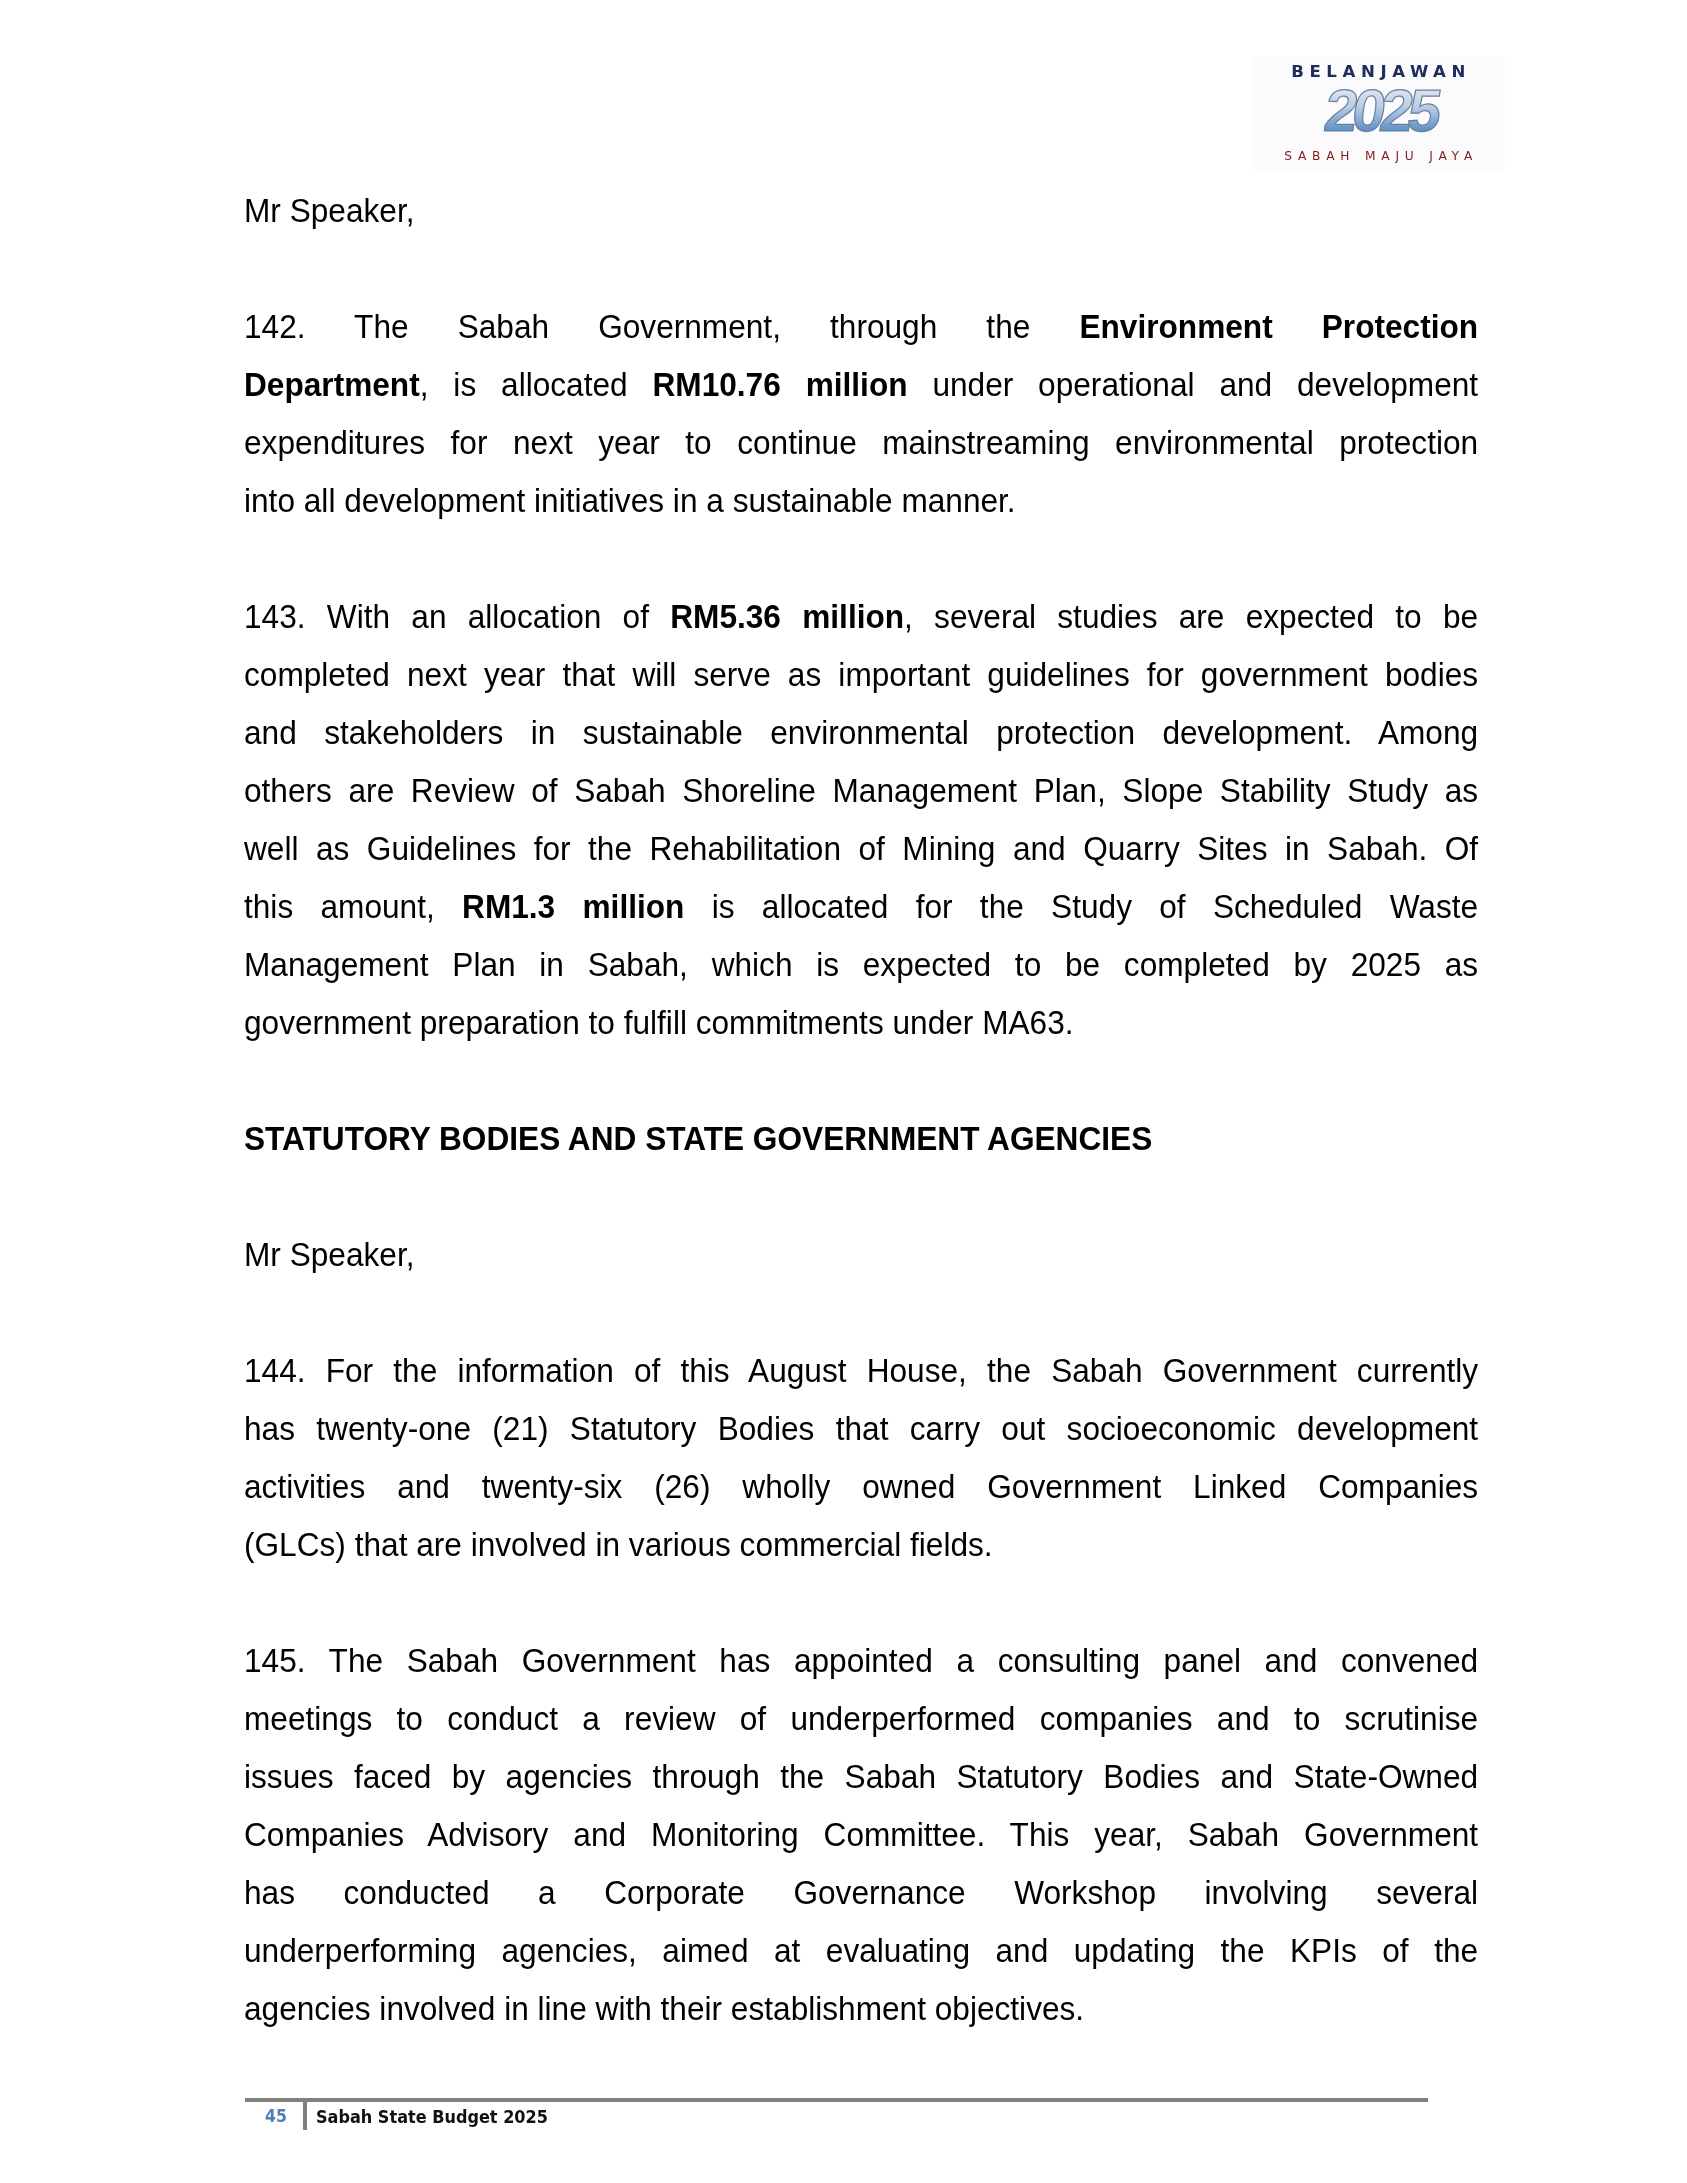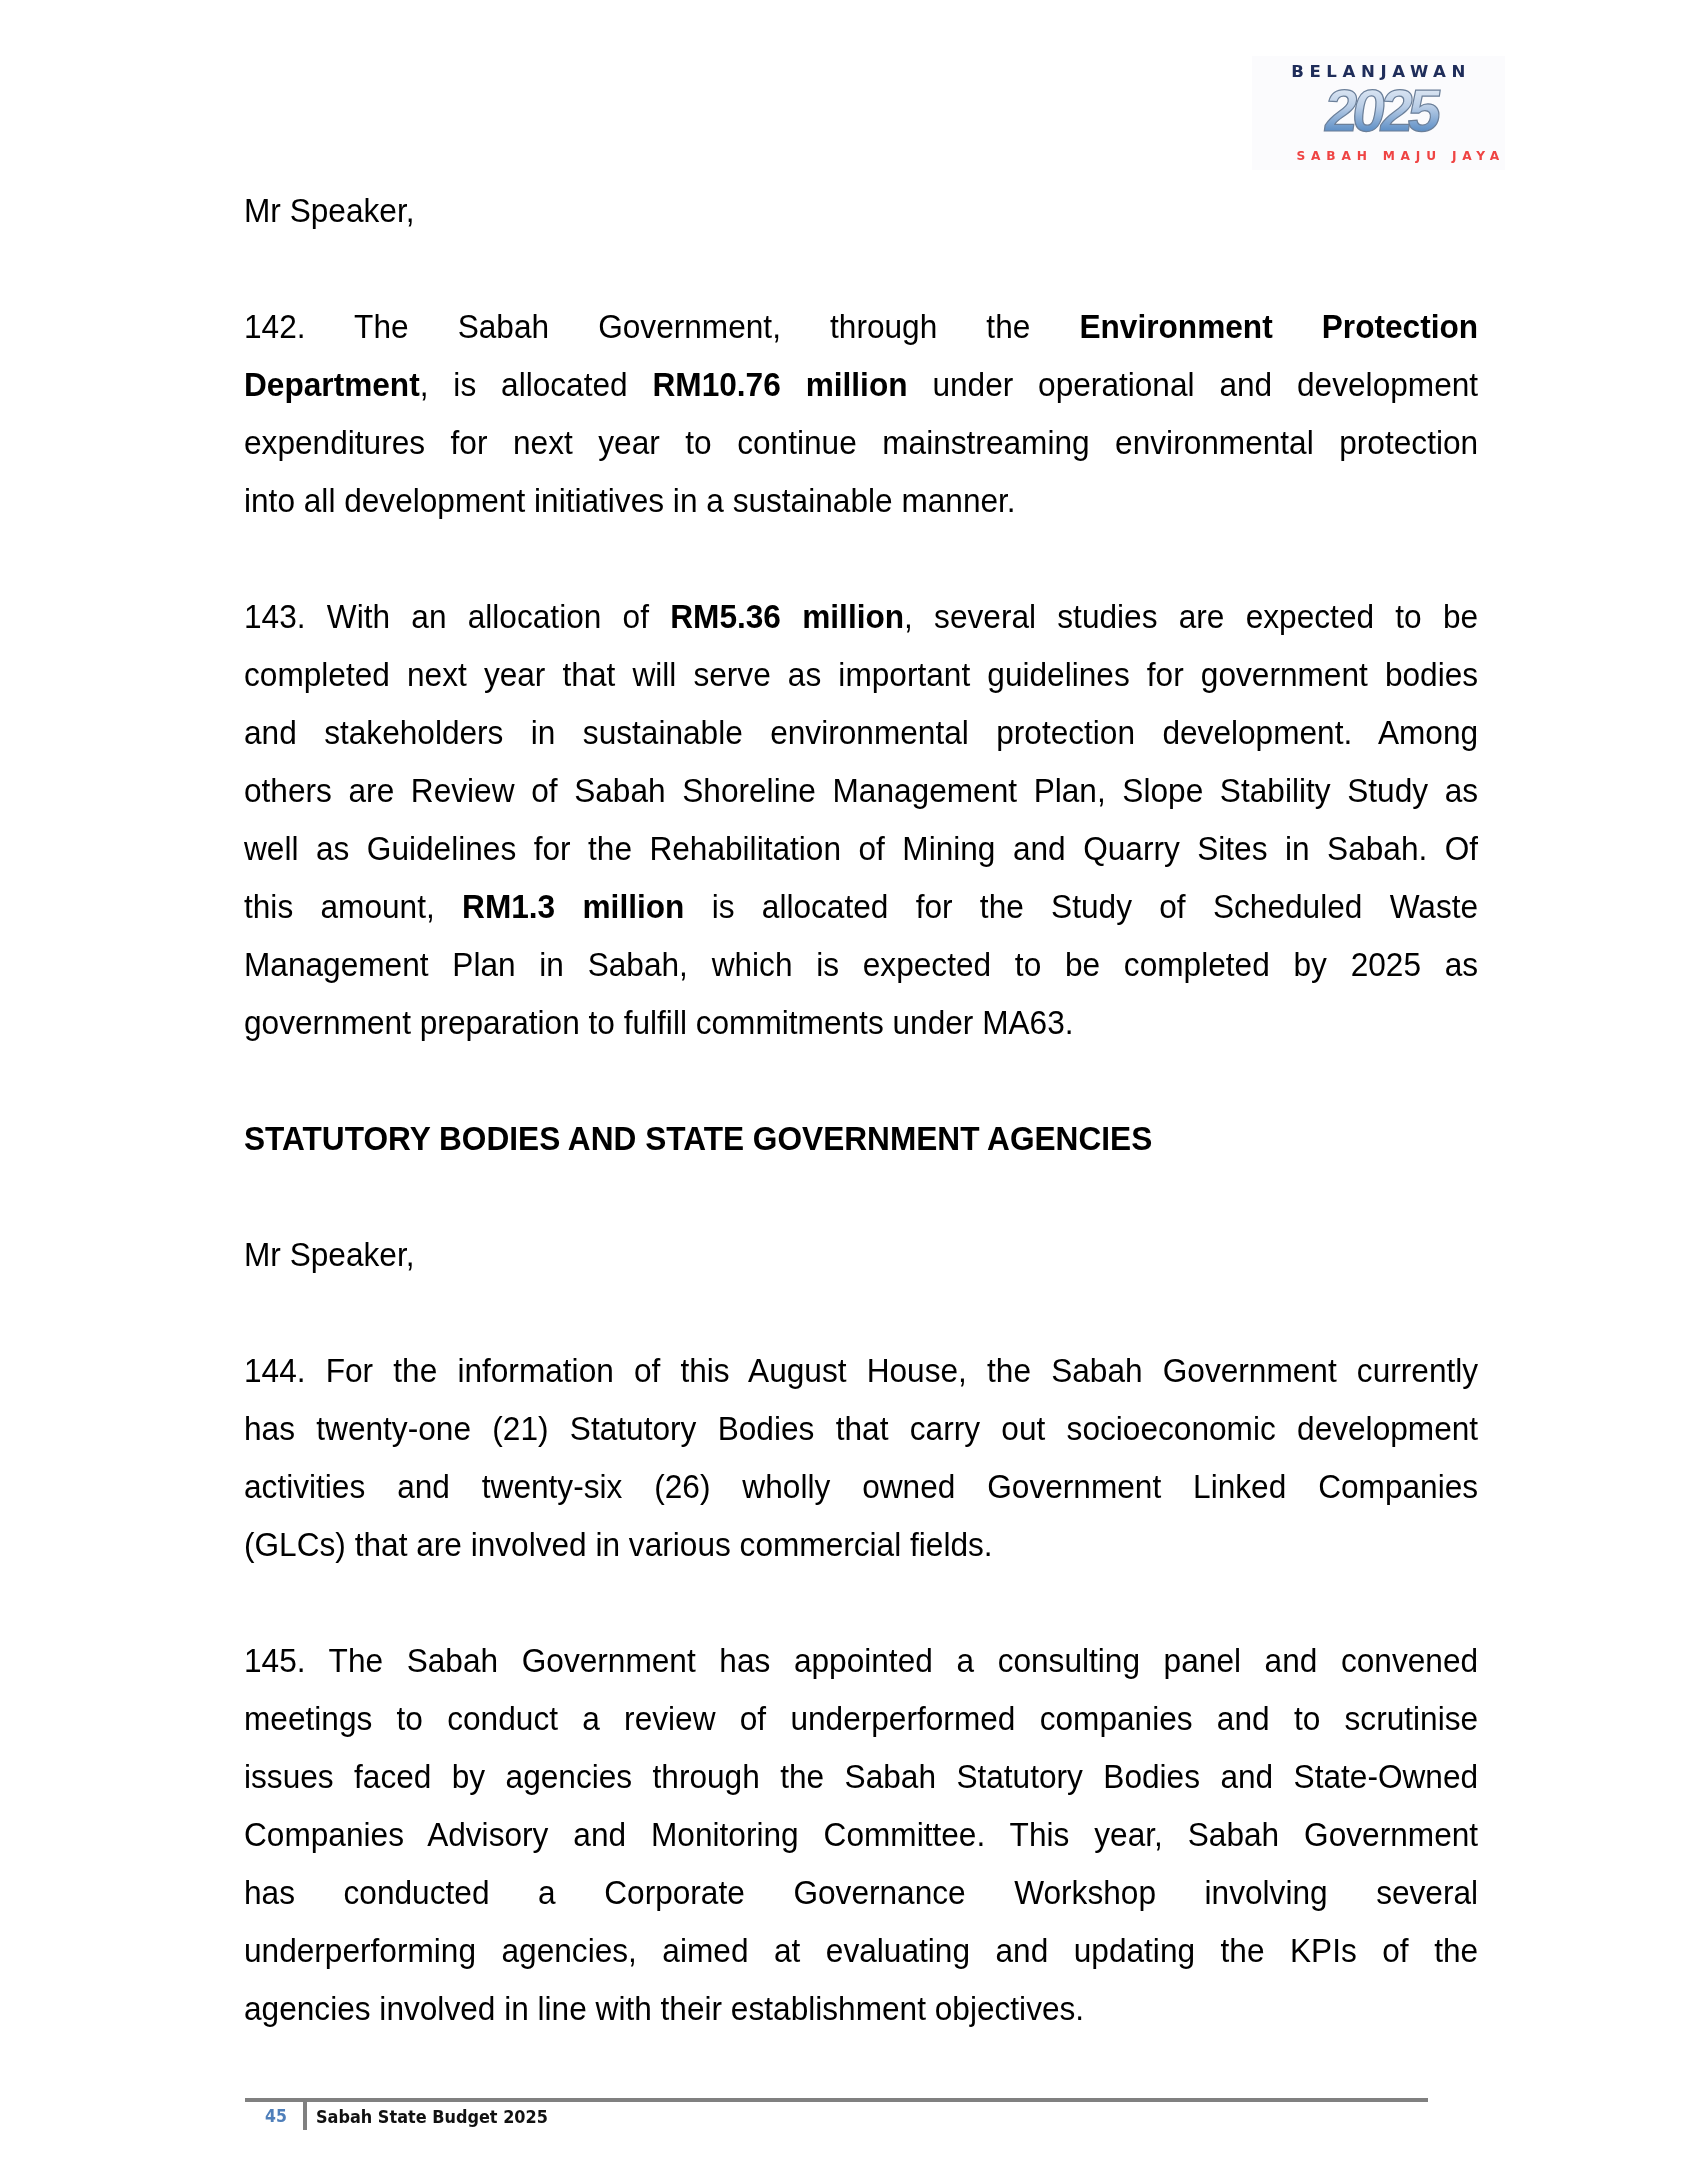--- a/index.html
+++ b/index.html
@@ -45,26 +45,26 @@
       top: 29px;
       height: 52px;
       display: flex;
       justify-content: center;
     }
     .logo-year svg { display: block; }
     .logo-bottom {
       position: absolute;
       left: 0; right: 0;
       top: 93px;
-      text-align: right;
-      font-family: "DejaVu Sans", sans-serif;
-      font-weight: bold;
+      text-align: center;
+      font-family: "DejaVu Sans", sans-serif;
+      font-weight: normal;
       font-size: 12.2px;
       letter-spacing: 5.8px;
-      color: #ef4444;
+      color: #7f1d1d;
       line-height: 14px;
       padding-left: 5.2px;
     }
 
     
     .page-body {
       position: absolute;
       left: 244px;
       top: 186px;
       width: 1234px;

